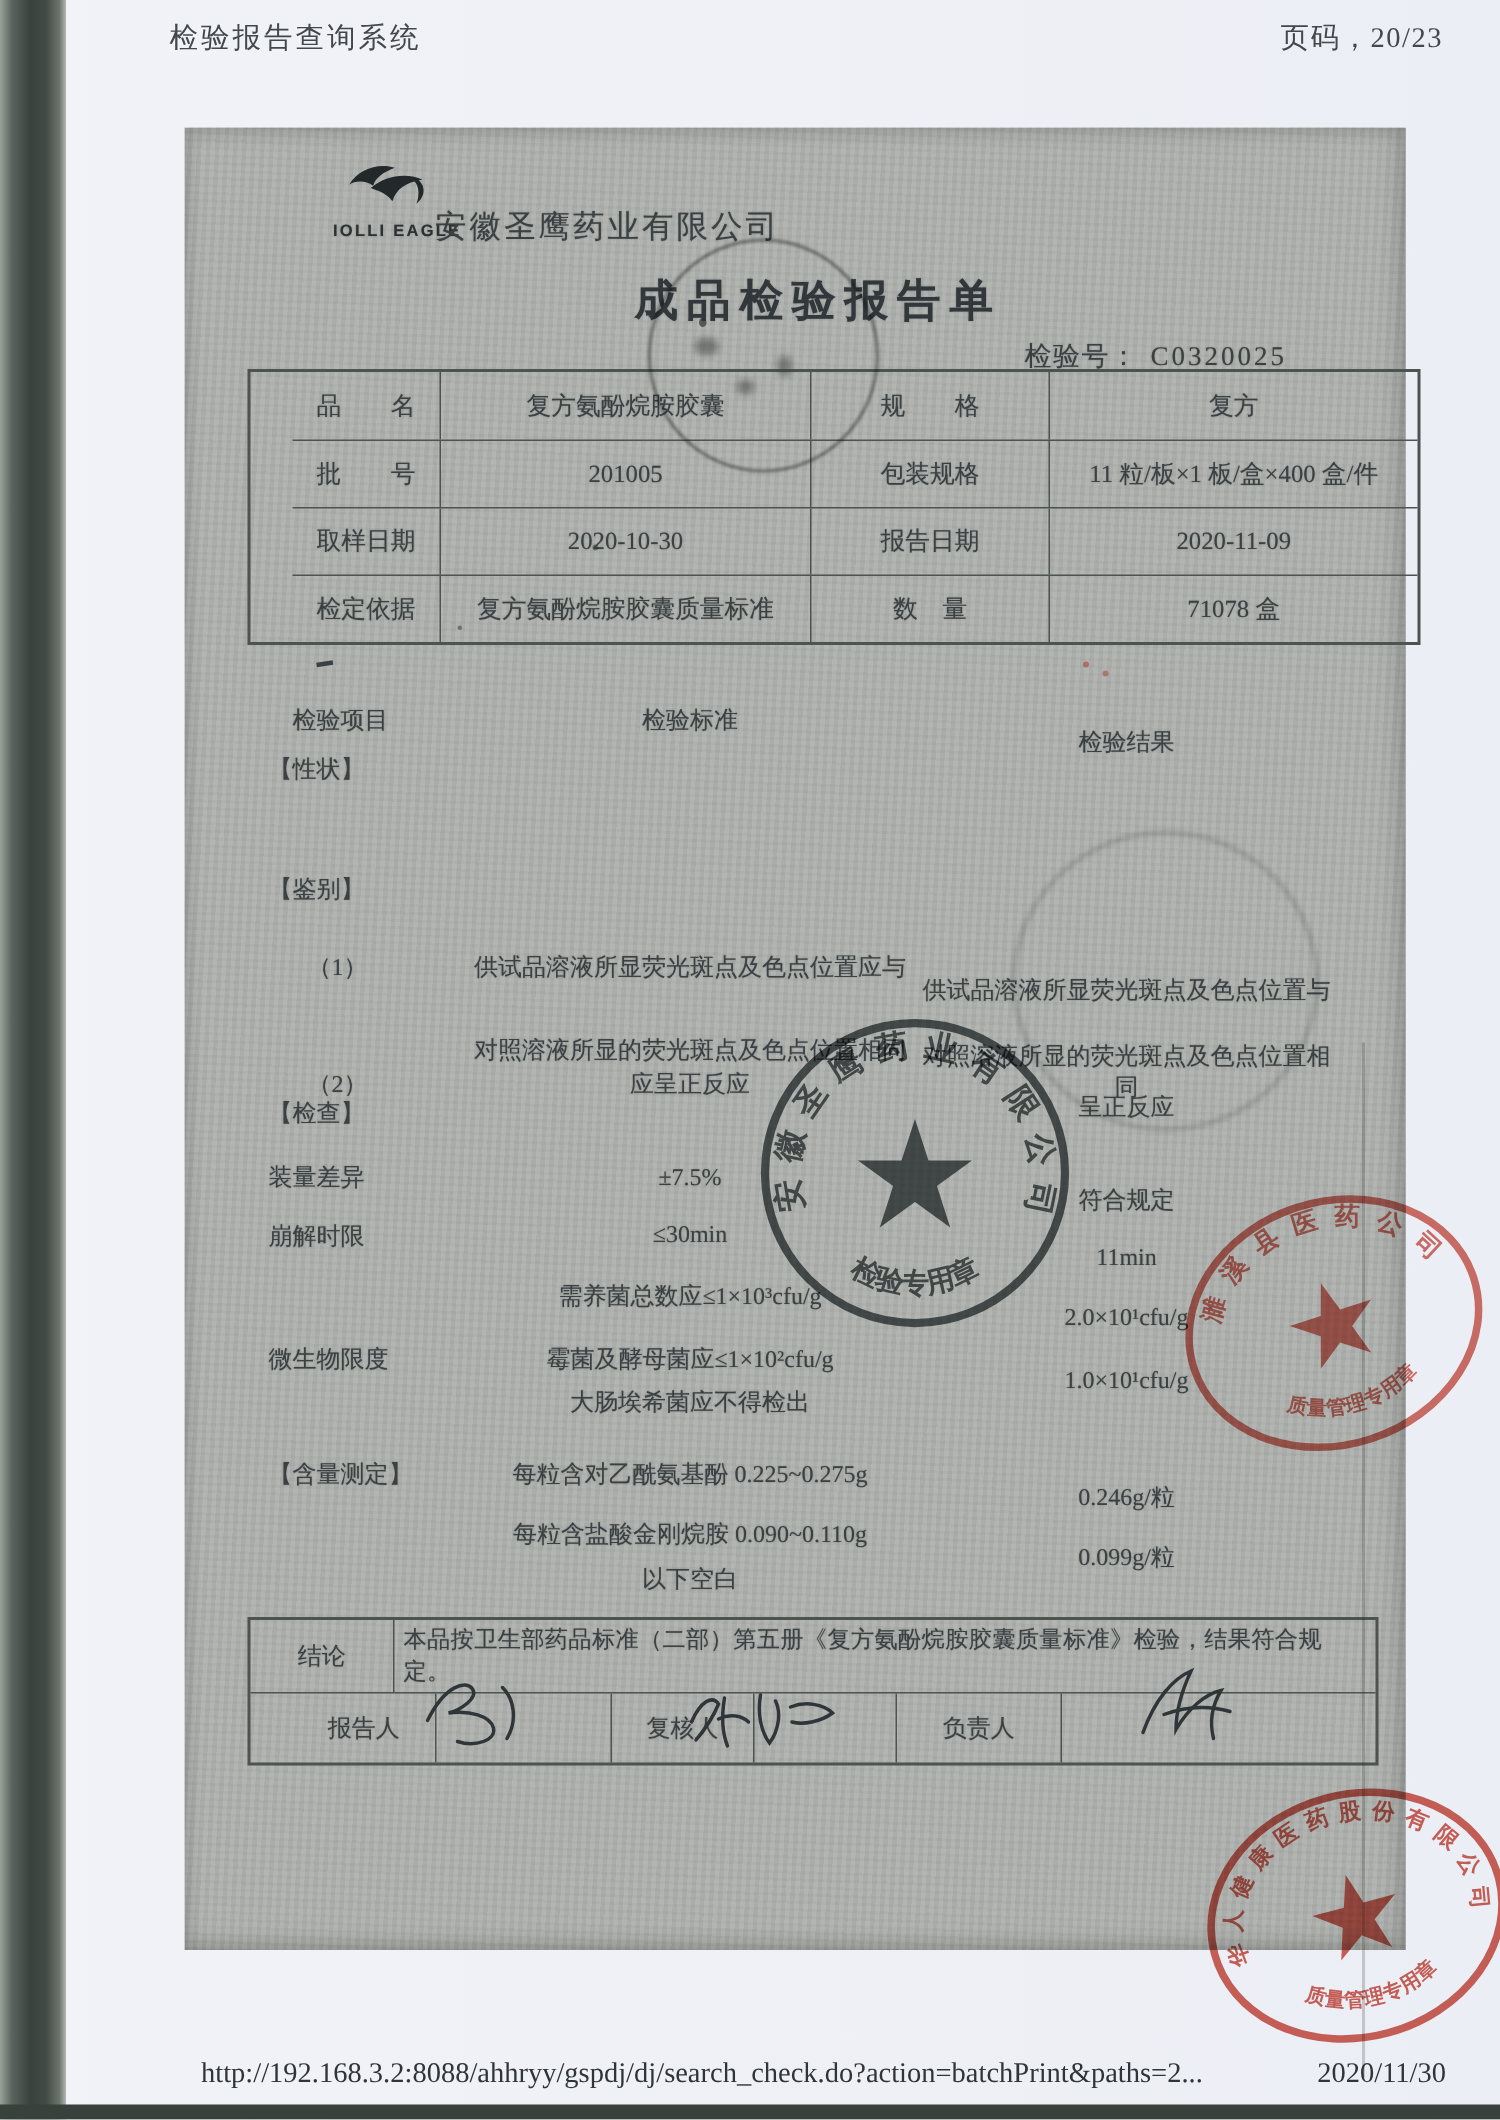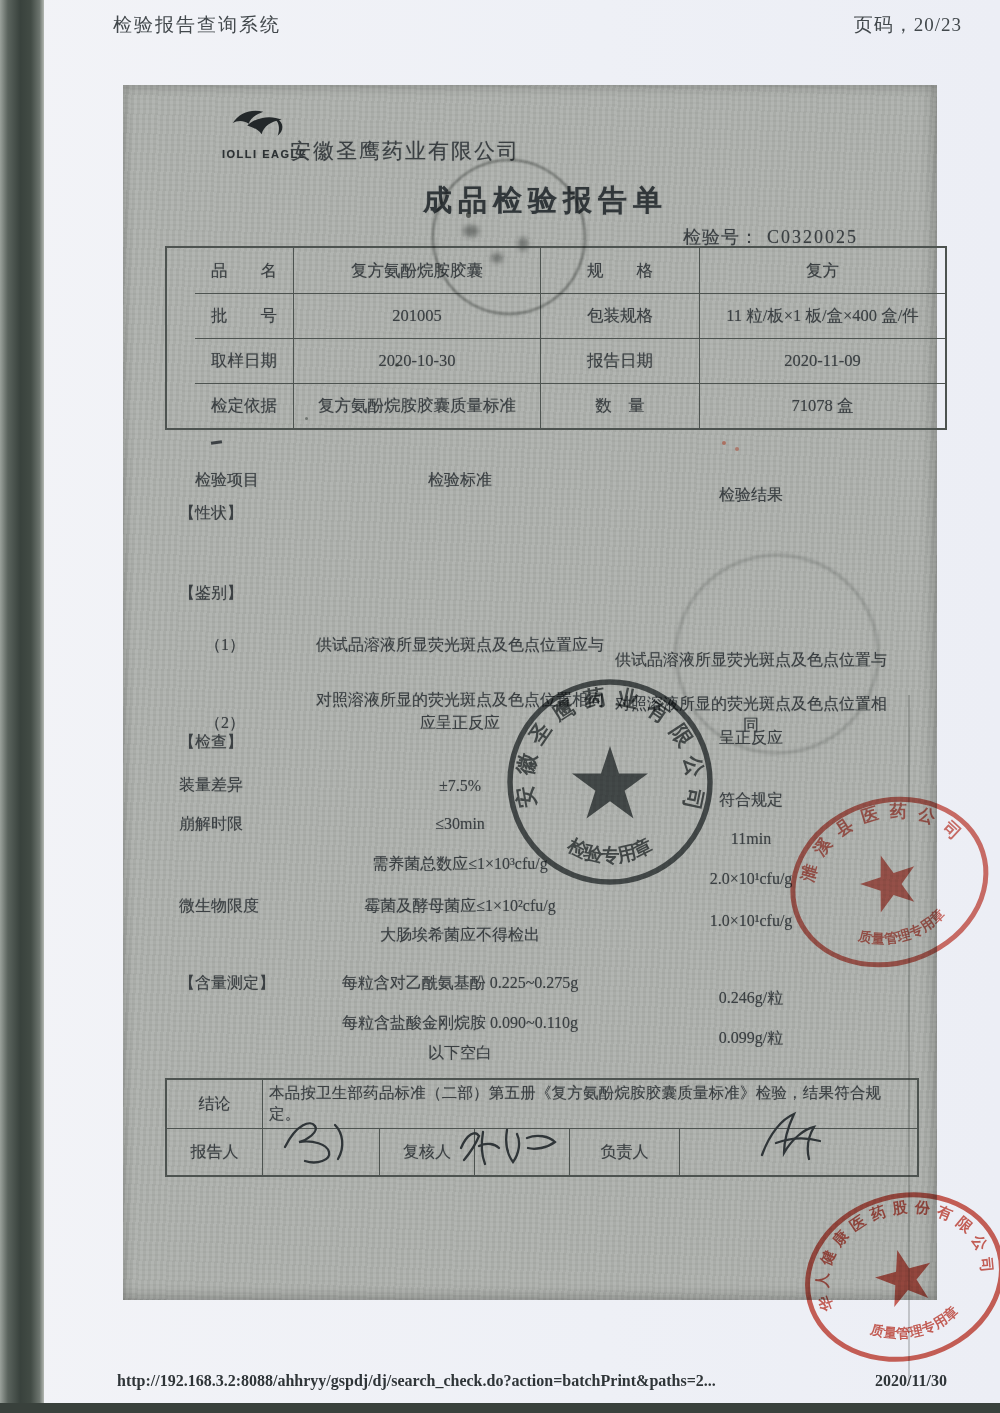--- a/index.html
+++ b/index.html
@@ -9,22 +9,22 @@
     font-family:"Liberation Serif","DejaVu Serif",serif;
   }
   
   .spine{position:absolute;left:0;top:0;width:44px;height:1413px;
     background:linear-gradient(90deg,#9aa19b 0%,#5a635d 18%,#39423d 46%,#424b45 70%,#6d756f 90%,#b3b8b2 100%);}
   .bottombar{position:absolute;left:0;bottom:0;width:1000px;height:10px;background:#39413c;}
   .chrome-top{position:absolute;left:0;top:12px;width:1000px;height:30px;color:#42484c;
     font-size:19px;letter-spacing:2px;}
   .app-title{position:absolute;left:113px;top:0;}
   .page-label{position:absolute;right:38px;top:0;letter-spacing:1px;}
-  .chrome-bottom{position:absolute;left:117px;top:1372px;width:830px;display:flex;
-    justify-content:space-between;color:#2f3538;font-size:16px;font-weight:bold;}
+  .chrome-bottom{position:absolute;left:134px;top:1372px;width:830px;display:flex;
+    justify-content:space-between;color:#2f3538;font-size:19px;}
   
   .paper{position:absolute;left:123px;top:85px;width:814px;height:1215px;background:#aeb1ad;
     box-shadow:inset -6px 0 14px rgba(0,0,0,.13),inset 0 -6px 12px rgba(0,0,0,.10),inset 3px 3px 10px rgba(0,0,0,.08);}
   .paper .grain{position:absolute;left:0;top:0;right:0;bottom:0;pointer-events:none;
     background:
       repeating-linear-gradient(93deg,rgba(255,255,255,.03) 0 3px,rgba(0,0,0,.035) 3px 6px),
       repeating-linear-gradient(2deg,rgba(0,0,0,.02) 0 2px,rgba(255,255,255,.025) 2px 5px);}
   .ink{color:#3b4043;text-shadow:0 0 1px rgba(50,55,58,.45);}
   
   .eagle{position:absolute;left:100px;top:22px;width:82px;height:40px;}
@@ -45,21 +45,21 @@
   .irow{position:absolute;left:42px;width:750px;height:26px;display:grid;
     grid-template-columns:140px 310px 1fr;font-size:16px;align-items:center;}
   .irow .c1{padding-left:14px;}
   .irow .c2{text-align:center;}
   .irow .c3{text-align:center;padding-right:28px;margin-top:30px;}
   .irow.hdr .c1{padding-left:30px;}
   .irow.ind .c1{padding-left:40px;}
   
   .ctbl{position:absolute;left:42px;top:993px;width:750px;border:2px solid #4d5350;font-size:16px;}
   .crow1{display:grid;grid-template-columns:95px 1fr;height:48px;}
-  .crow2{display:grid;grid-template-columns:95px 117px 95px 95px 110px 1fr;height:46px;border-top:1.5px solid #4d5350;}
+  .crow2{display:grid;grid-template-columns:95px 117px 95px 95px 110px 1fr;height:46px;border-top:1.5px solid #4d5350;padding-left:28px;}
   .ctbl .cell{padding:0 6px;text-align:right;}
   .conc-text{justify-content:flex-start !important;text-align:left !important;font-size:15.5px;letter-spacing:.2px;}
   
   .stamp{position:absolute;mix-blend-mode:multiply;}
   .stamp svg text{font-family:"Liberation Serif","DejaVu Serif",serif;font-weight:bold;}
   .ring{position:absolute;border-radius:50%;mix-blend-mode:multiply;}
   .ring1{left:309px;top:74px;width:150px;height:152px;border:2.5px solid rgba(56,62,58,.55);filter:blur(1.2px);}
   .ring2{left:552px;top:469px;width:200px;height:196px;border:2.5px solid rgba(56,62,58,.30);filter:blur(1.8px);}
   .smudge{position:absolute;background:rgba(55,60,57,.5);filter:blur(2.5px);border-radius:50%;}
   .crease{position:absolute;left:785px;top:610px;width:1.5px;height:690px;background:rgba(40,45,42,.22);}

